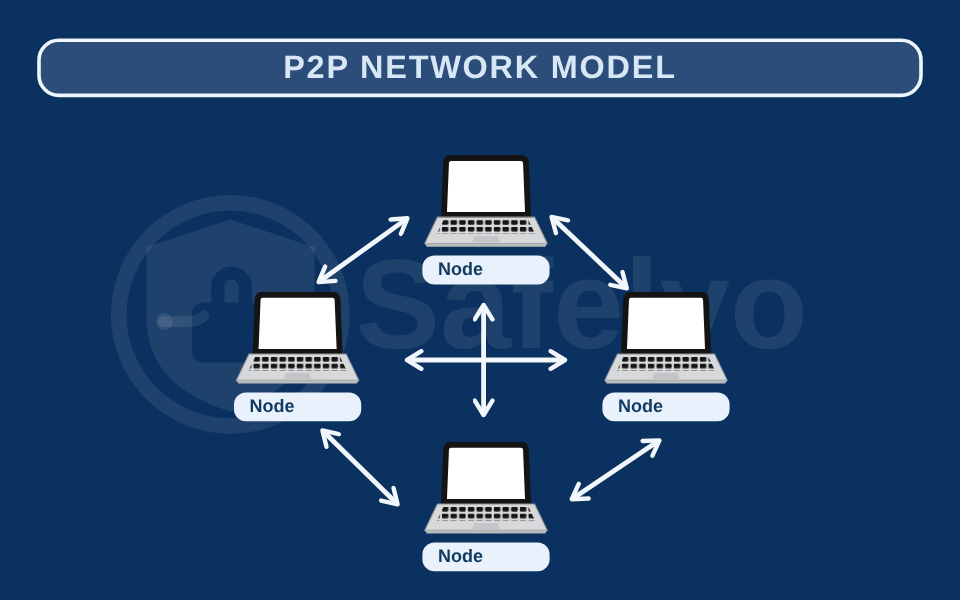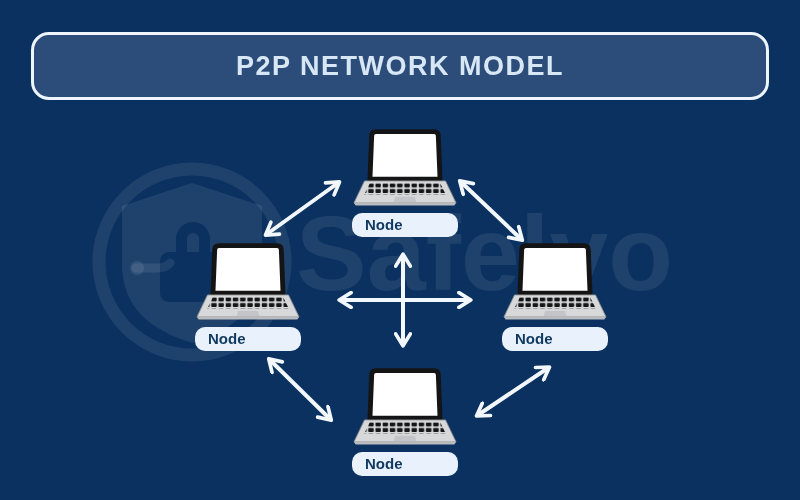--- a/index.html
+++ b/index.html
@@ -13,21 +13,21 @@
     --watermark:rgba(255,255,255,0.085);
   }
   *{margin:0;padding:0;box-sizing:border-box;}
   html,body{width:800px;height:500px;overflow:hidden;}
   body{font-family:"Liberation Sans","DejaVu Sans",sans-serif;}
   .canvas{
     position:relative;width:800px;height:500px;
     background:var(--background);overflow:hidden;
   }
   .title-banner{
-    position:absolute;left:31px;top:32px;width:738px;height:68px;
+    position:absolute;left:31px;top:32px;width:738px;height:49px;
     background:var(--banner-fill);
     border:3px solid var(--banner-border);
     border-radius:18px;
     display:flex;align-items:center;justify-content:center;
   }
   .title-banner h1{
     color:var(--title-text);
     font-size:27px;font-weight:800;letter-spacing:1.5px;
   }
   .wm-svg{position:absolute;left:0;top:0;width:800px;height:500px;pointer-events:none;}

